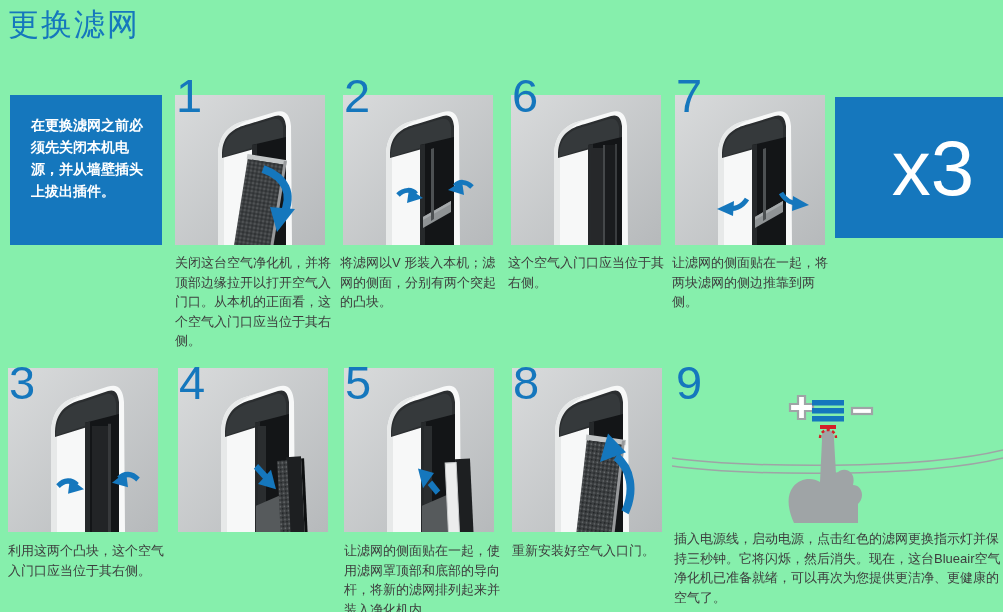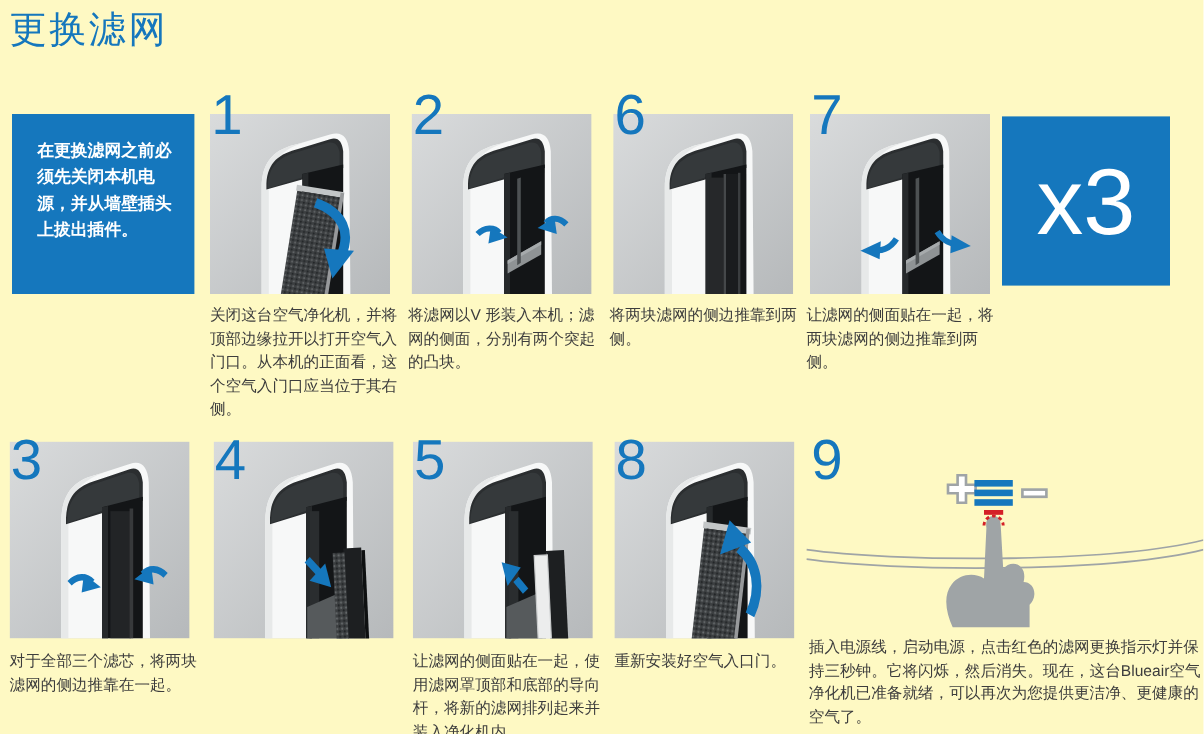--- a/index.html
+++ b/index.html
@@ -1,33 +1,33 @@
 <!DOCTYPE html>
 <html><head>
 <meta charset="utf-8">
 <style>
   html,body{margin:0;padding:0;background:#fff;}
-  .page{position:relative;width:1003px;height:612px;background:#fef9c3;overflow:hidden;
+  .page{position:relative;width:1003px;height:612px;background:#86efac;overflow:hidden;
         font-family:"Liberation Sans","DejaVu Sans",sans-serif;}
   .title{position:absolute;left:8px;top:4px;margin:0;font-size:31px;font-weight:400;
          color:#1577bd;letter-spacing:2px;}
   .notice{position:absolute;left:10px;top:95px;width:152px;height:150px;background:#1577bd;
           box-sizing:border-box;padding:19px 14px 1px 21px;}
   .notice p{margin:0;color:#ffffff;font-size:14px;line-height:22px;font-weight:700;}
   .cell{position:absolute;}
   .cell.r1{top:95px;width:150px;height:150px;}
   .cell.r2{top:368px;width:150px;height:164px;}
   .stepnum{position:absolute;left:1px;font-size:47px;line-height:0.95;color:#1577bd;z-index:2;}
   .r1 .stepnum{top:-21px;}
   .r2 .stepnum{top:-7px;}
   .illus{position:absolute;left:0;top:0;right:0;bottom:0;}
   .illus svg{display:block;width:100%;height:100%;}
   .cap{position:absolute;margin:0;font-size:13px;line-height:19.5px;color:#3d3d3d;}
   .x3box{position:absolute;left:835px;top:97px;width:140px;height:141px;background:#1577bd;
-         display:flex;align-items:center;justify-content:center;}
+         display:flex;align-items:center;justify-content:center;padding-left:28px;}
   .x3box span{color:#ffffff;font-size:78px;line-height:1;font-weight:400;}
   .stepnum9{position:absolute;left:676px;top:361px;font-size:47px;line-height:0.95;color:#1577bd;}
   .hand-illus{position:absolute;left:672px;top:378px;width:331px;height:145px;}
   .hand-illus svg{display:block;width:100%;height:100%;}
 </style>
 </head>
 <body>
 
 <div class="page">
   <h1 class="title">更换滤网</h1>
@@ -161,21 +161,21 @@
         </svg>
       </div>
   </div>
 
   <div class="x3box">
     <span>x3</span>
   </div>
 
   <p class="cap" style="left:175px;top:253px;width:160px">关闭这台空气净化机，并将顶部边缘拉开以打开空气入门口。从本机的正面看，这个空气入门口应当位于其右侧。</p>
   <p class="cap" style="left:340px;top:253px;width:164px">将滤网以V 形装入本机；滤网的侧面，分别有两个突起的凸块。</p>
-  <p class="cap" style="left:508px;top:253px;width:166px">将两块滤网的侧边推靠到两侧。</p>
+  <p class="cap" style="left:508px;top:253px;width:166px">这个空气入门口应当位于其右侧。</p>
   <p class="cap" style="left:672px;top:253px;width:164px">让滤网的侧面贴在一起，将两块滤网的侧边推靠到两侧。</p>
 
   <div class="cell r2" style="left:8px">
     <div class="stepnum">3</div>
     <div class="illus">
         <svg viewBox="0 0 150 150" preserveAspectRatio="none" xmlns="http://www.w3.org/2000/svg">
           <defs>
  <linearGradient id="gbg" x1="0" y1="0" x2="1" y2="1">
    <stop offset="0" stop-color="#d9dbdc"></stop>
               <stop offset="1" stop-color="#b6b9bb"></stop>
@@ -311,17 +311,17 @@
  <path d="M118 26 h8 v-8 h7 v8 h8 v7 h-8 v8 h-7 v-8 h-8 Z" fill="#ffffff" stroke="#9fa4a6" stroke-width="2.2"></path>
  <rect x="140" y="22" width="32" height="5.5" fill="#1577bd"></rect>
  <rect x="140" y="30" width="32" height="5.5" fill="#1577bd"></rect>
  <rect x="140" y="38" width="32" height="5.5" fill="#1577bd"></rect>
  <rect x="180" y="30" width="20" height="6" fill="#ffffff" stroke="#9fa4a6" stroke-width="2.2"></rect>
  <rect x="148" y="47" width="16" height="4" fill="#d42027"></rect>
  <path d="M148 60 A 8 8 0 0 1 164 60" stroke="#d42027" stroke-width="2.4" fill="none" stroke-dasharray="3 2.6"></path>
 </svg>
     </div>
 
-  <p class="cap" style="left:8px;top:541px;width:158px">对于全部三个滤芯，将两块滤网的侧边推靠在一起。</p>
+  <p class="cap" style="left:8px;top:541px;width:158px">利用这两个凸块，这个空气入门口应当位于其右侧。</p>
   <p class="cap" style="left:344px;top:541px;width:160px">让滤网的侧面贴在一起，使用滤网罩顶部和底部的导向杆，将新的滤网排列起来并装入净化机内。</p>
   <p class="cap" style="left:674px;top:529px;width:329px">插入电源线，启动电源，点击红色的滤网更换指示灯并保持三秒钟。它将闪烁，然后消失。现在，这台Blueair空气净化机已准备就绪，可以再次为您提供更洁净、更健康的空气了。</p>
   <p class="cap" style="left:512px;top:541px;width:160px">重新安装好空气入口门。</p>
 </div>
 
 </body></html>

